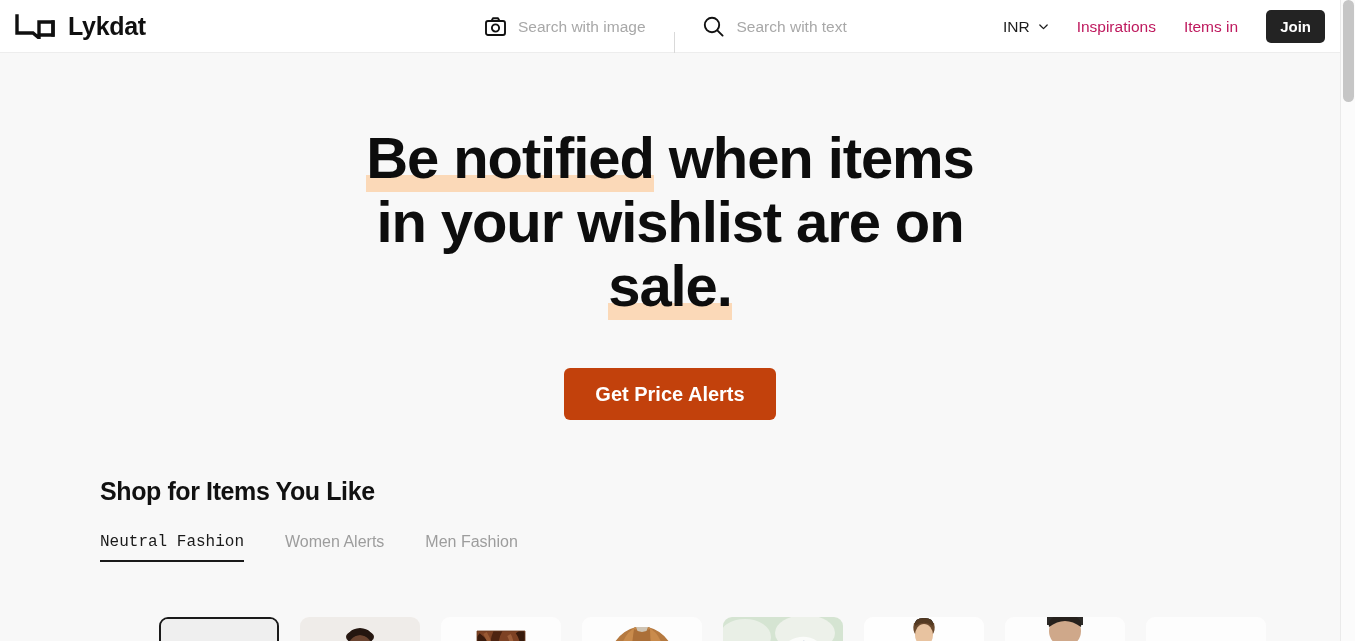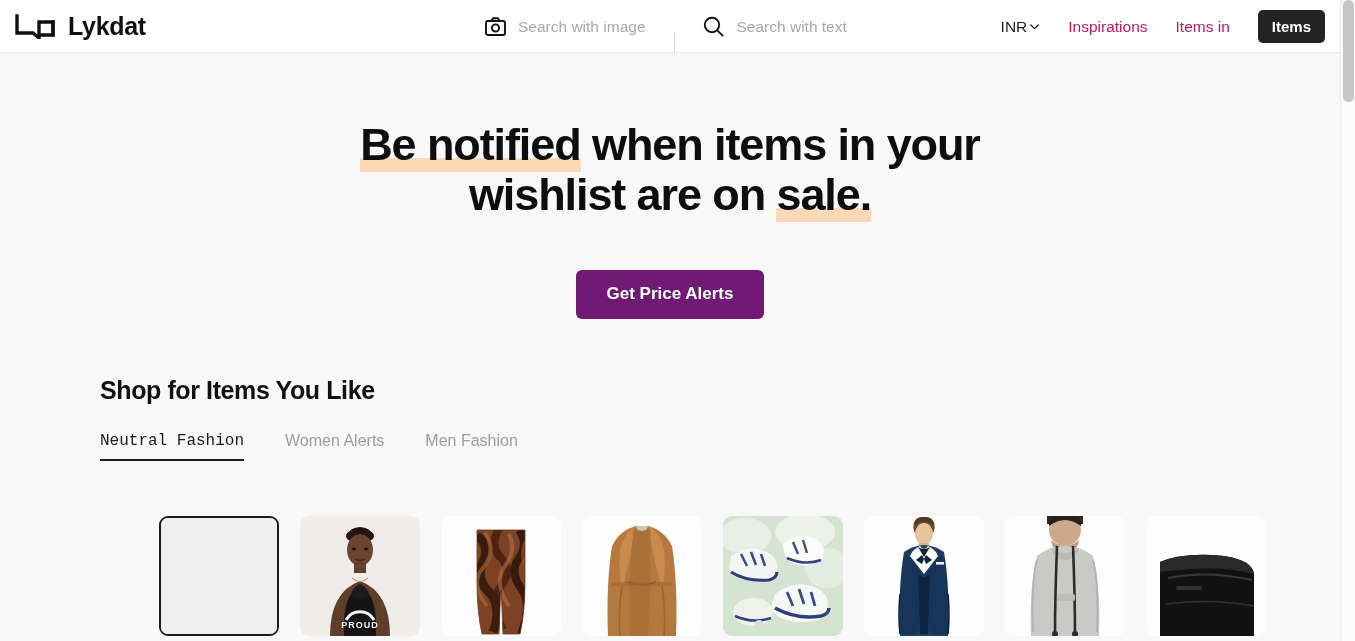--- a/index.html
+++ b/index.html
@@ -111,21 +111,21 @@
     top: 0;
     height: 53px;
     display: flex;
     align-items: center;
     gap: 0;
   }
 
   .currency {
     display: flex;
     align-items: center;
-    gap: 2px;
+    gap: 8px;
     font-size: 15.5px;
     color: #1c1c1c;
     cursor: pointer;
     margin-right: 28px;
   }
 
   .chev {
     width: 11px;
     height: 11px;
     display: block;
@@ -154,44 +154,44 @@
     line-height: 1;
   }
 
   
   .hero {
     padding-top: 67px;
     text-align: center;
   }
 
   .hero-title {
-    font-size: 45px;
+    font-size: 58px;
     font-weight: 700;
     line-height: 1.1;
     letter-spacing: -1.1px;
     color: #0d0d0d;
     max-width: 640px;
-    margin: 0 auto;
+    margin: 6px auto;
   }
 
   .hl {
     background: linear-gradient(to top, #fbd9b8 0%, #fbd9b8 26%, rgba(251,217,184,0) 26%, rgba(251,217,184,0) 100%);
     padding-bottom: 2px;
   }
 
   .cta-wrap {
     margin-top: 51px;
     display: flex;
     justify-content: center;
   }
 
   .cta-btn {
-    background: #701a75;
+    background: #c2410c;
     color: #ffffff;
-    font-size: 17px;
+    font-size: 20px;
     font-weight: 700;
     border: none;
     border-radius: 6px;
     padding: 15px 31px;
     cursor: pointer;
     font-family: "Liberation Sans", sans-serif;
     line-height: 1.1;
   }
 
   
@@ -325,21 +325,21 @@
             <svg class="chev" viewBox="0 0 12 12" fill="none" xmlns="http://www.w3.org/2000/svg" aria-hidden="true">
               <path d="M2 4.3 L6 8.3 L10 4.3" stroke="#1c1c1c" stroke-width="1.4" stroke-linecap="round" stroke-linejoin="round" fill="none"></path>
             </svg>
           </span>
         </div>
 
         <span class="nav-link">Inspirations</span>
 
         <span class="nav-link">Items in</span>
 
-        <button class="join-btn">Items</button>
+        <button class="join-btn">Join</button>
       </div>
     </div>
 
     <div class="hero">
       <h1 class="hero-title">
         <span class="hl">Be notified</span><span> when items in</span>
         <span>your wishlist are on </span><span class="hl">sale.</span>
       </h1>
 
       <div class="cta-wrap">

